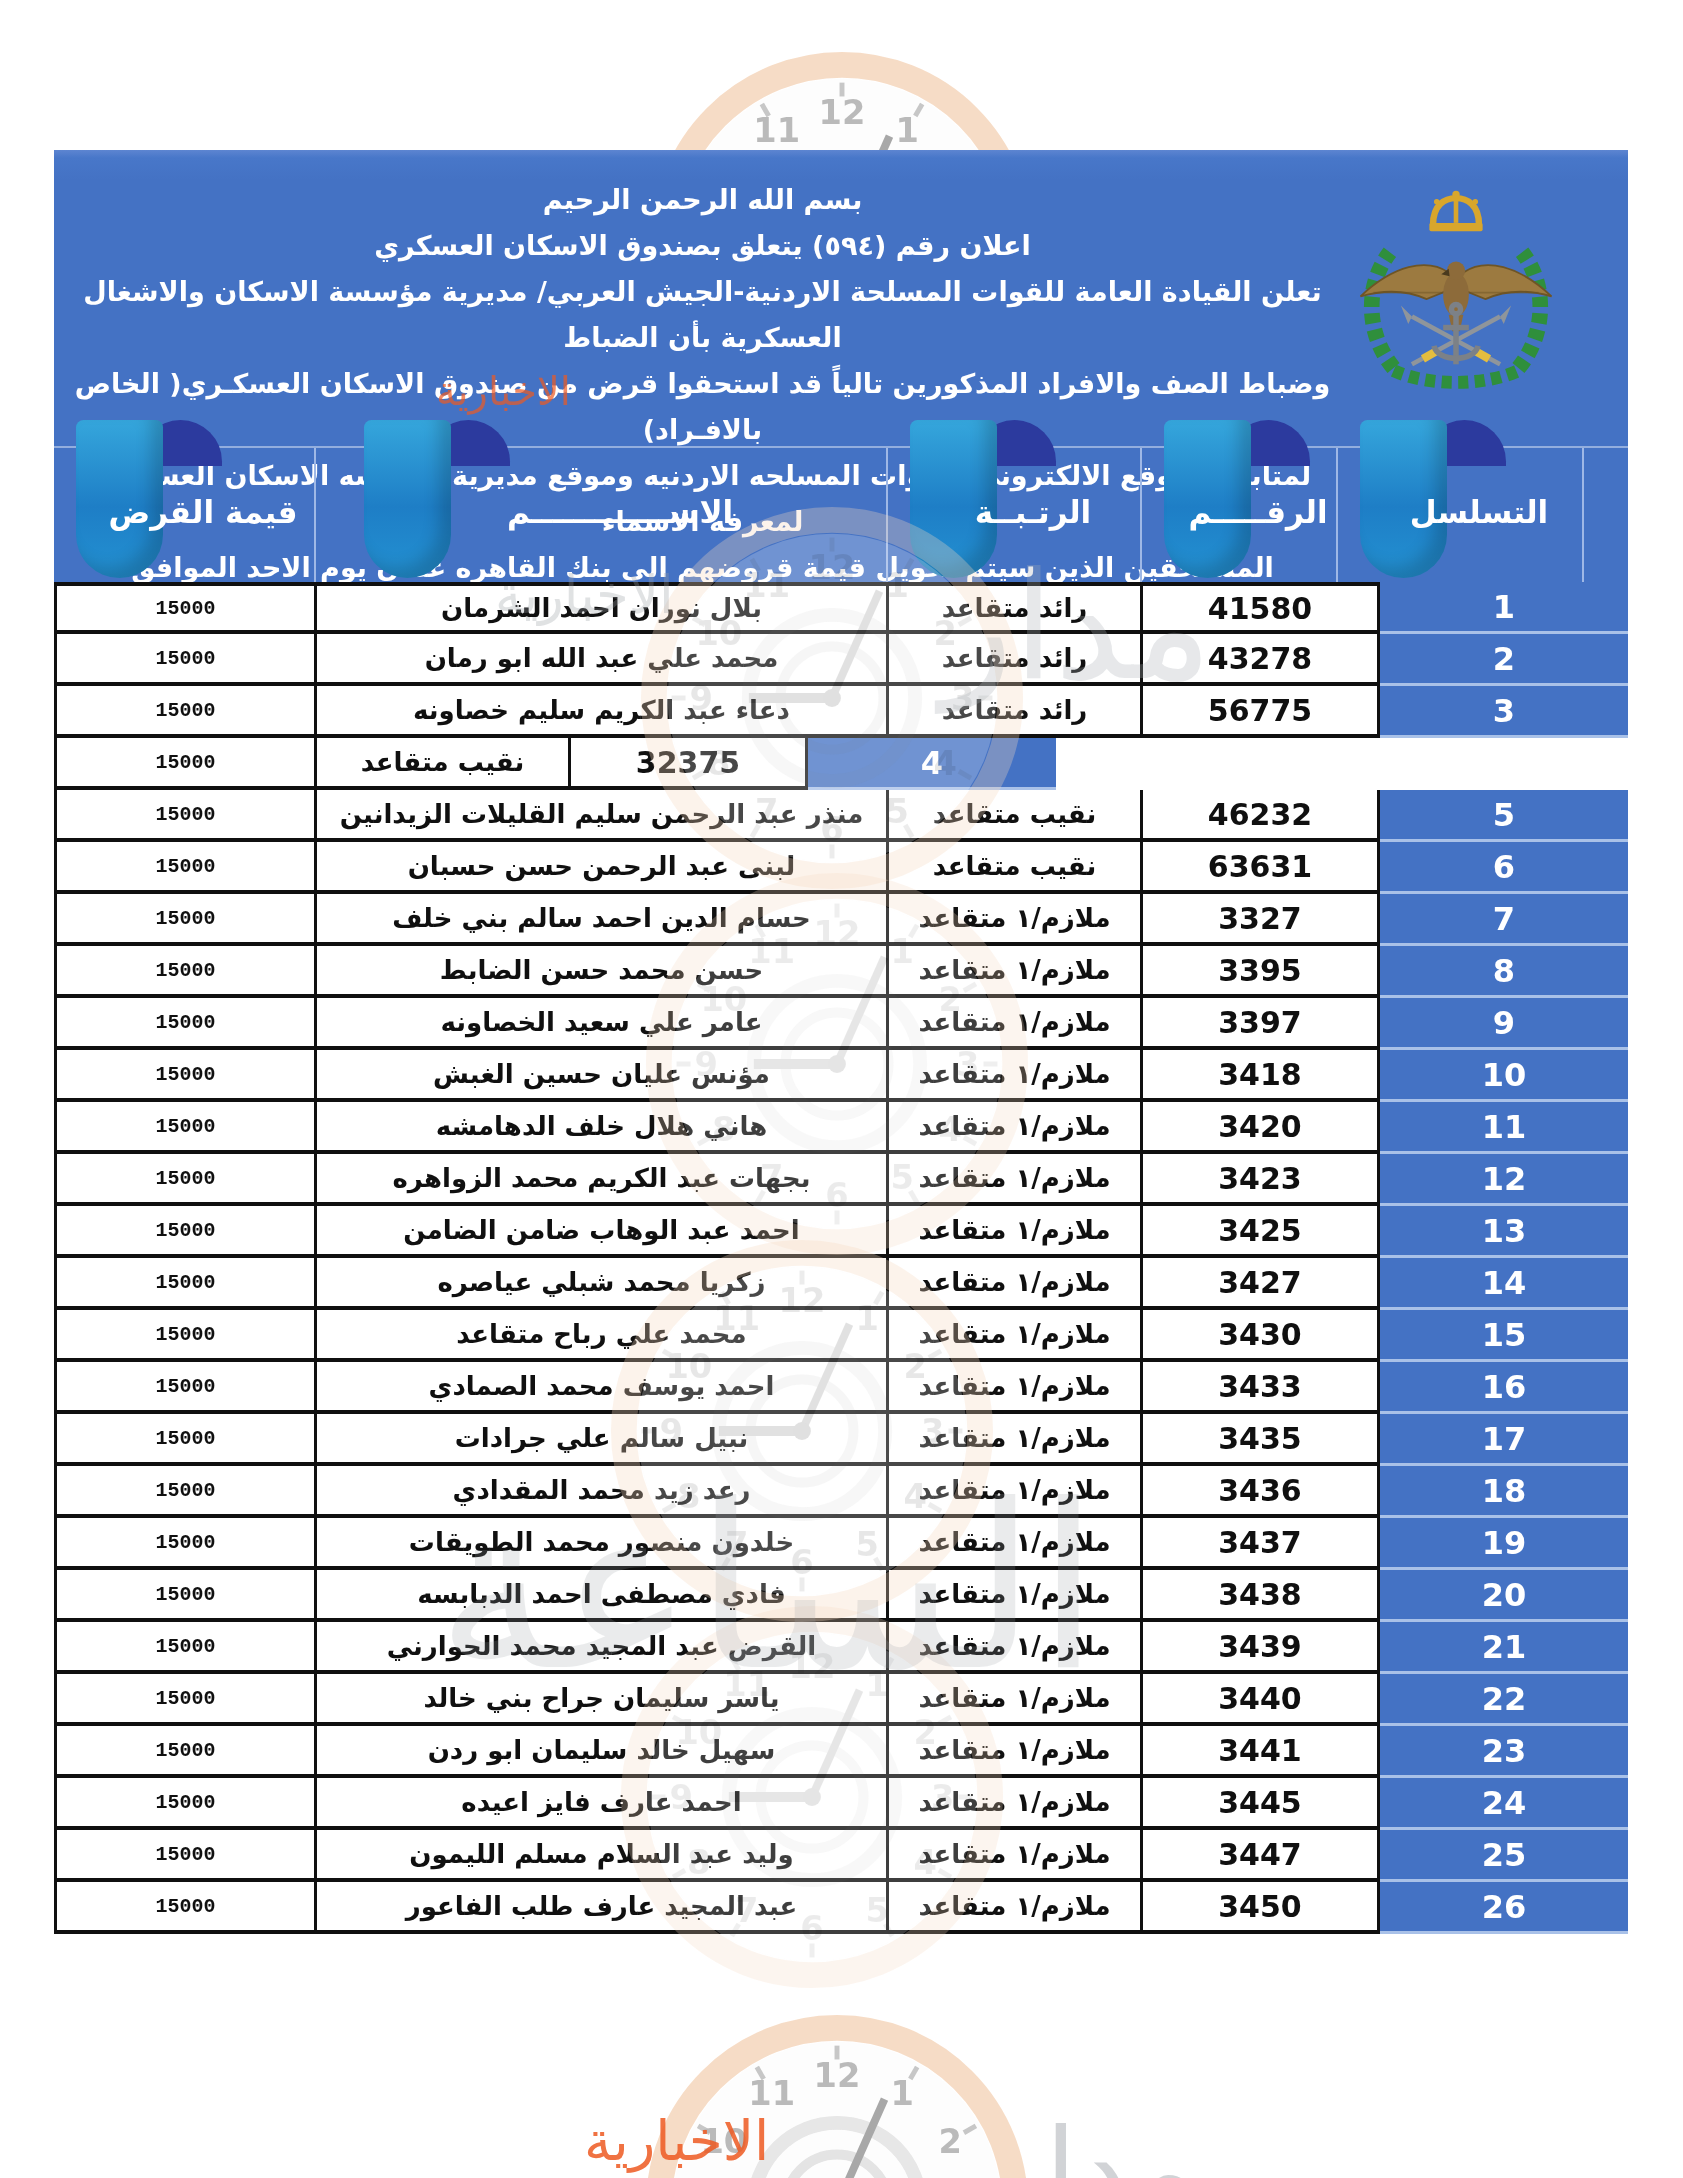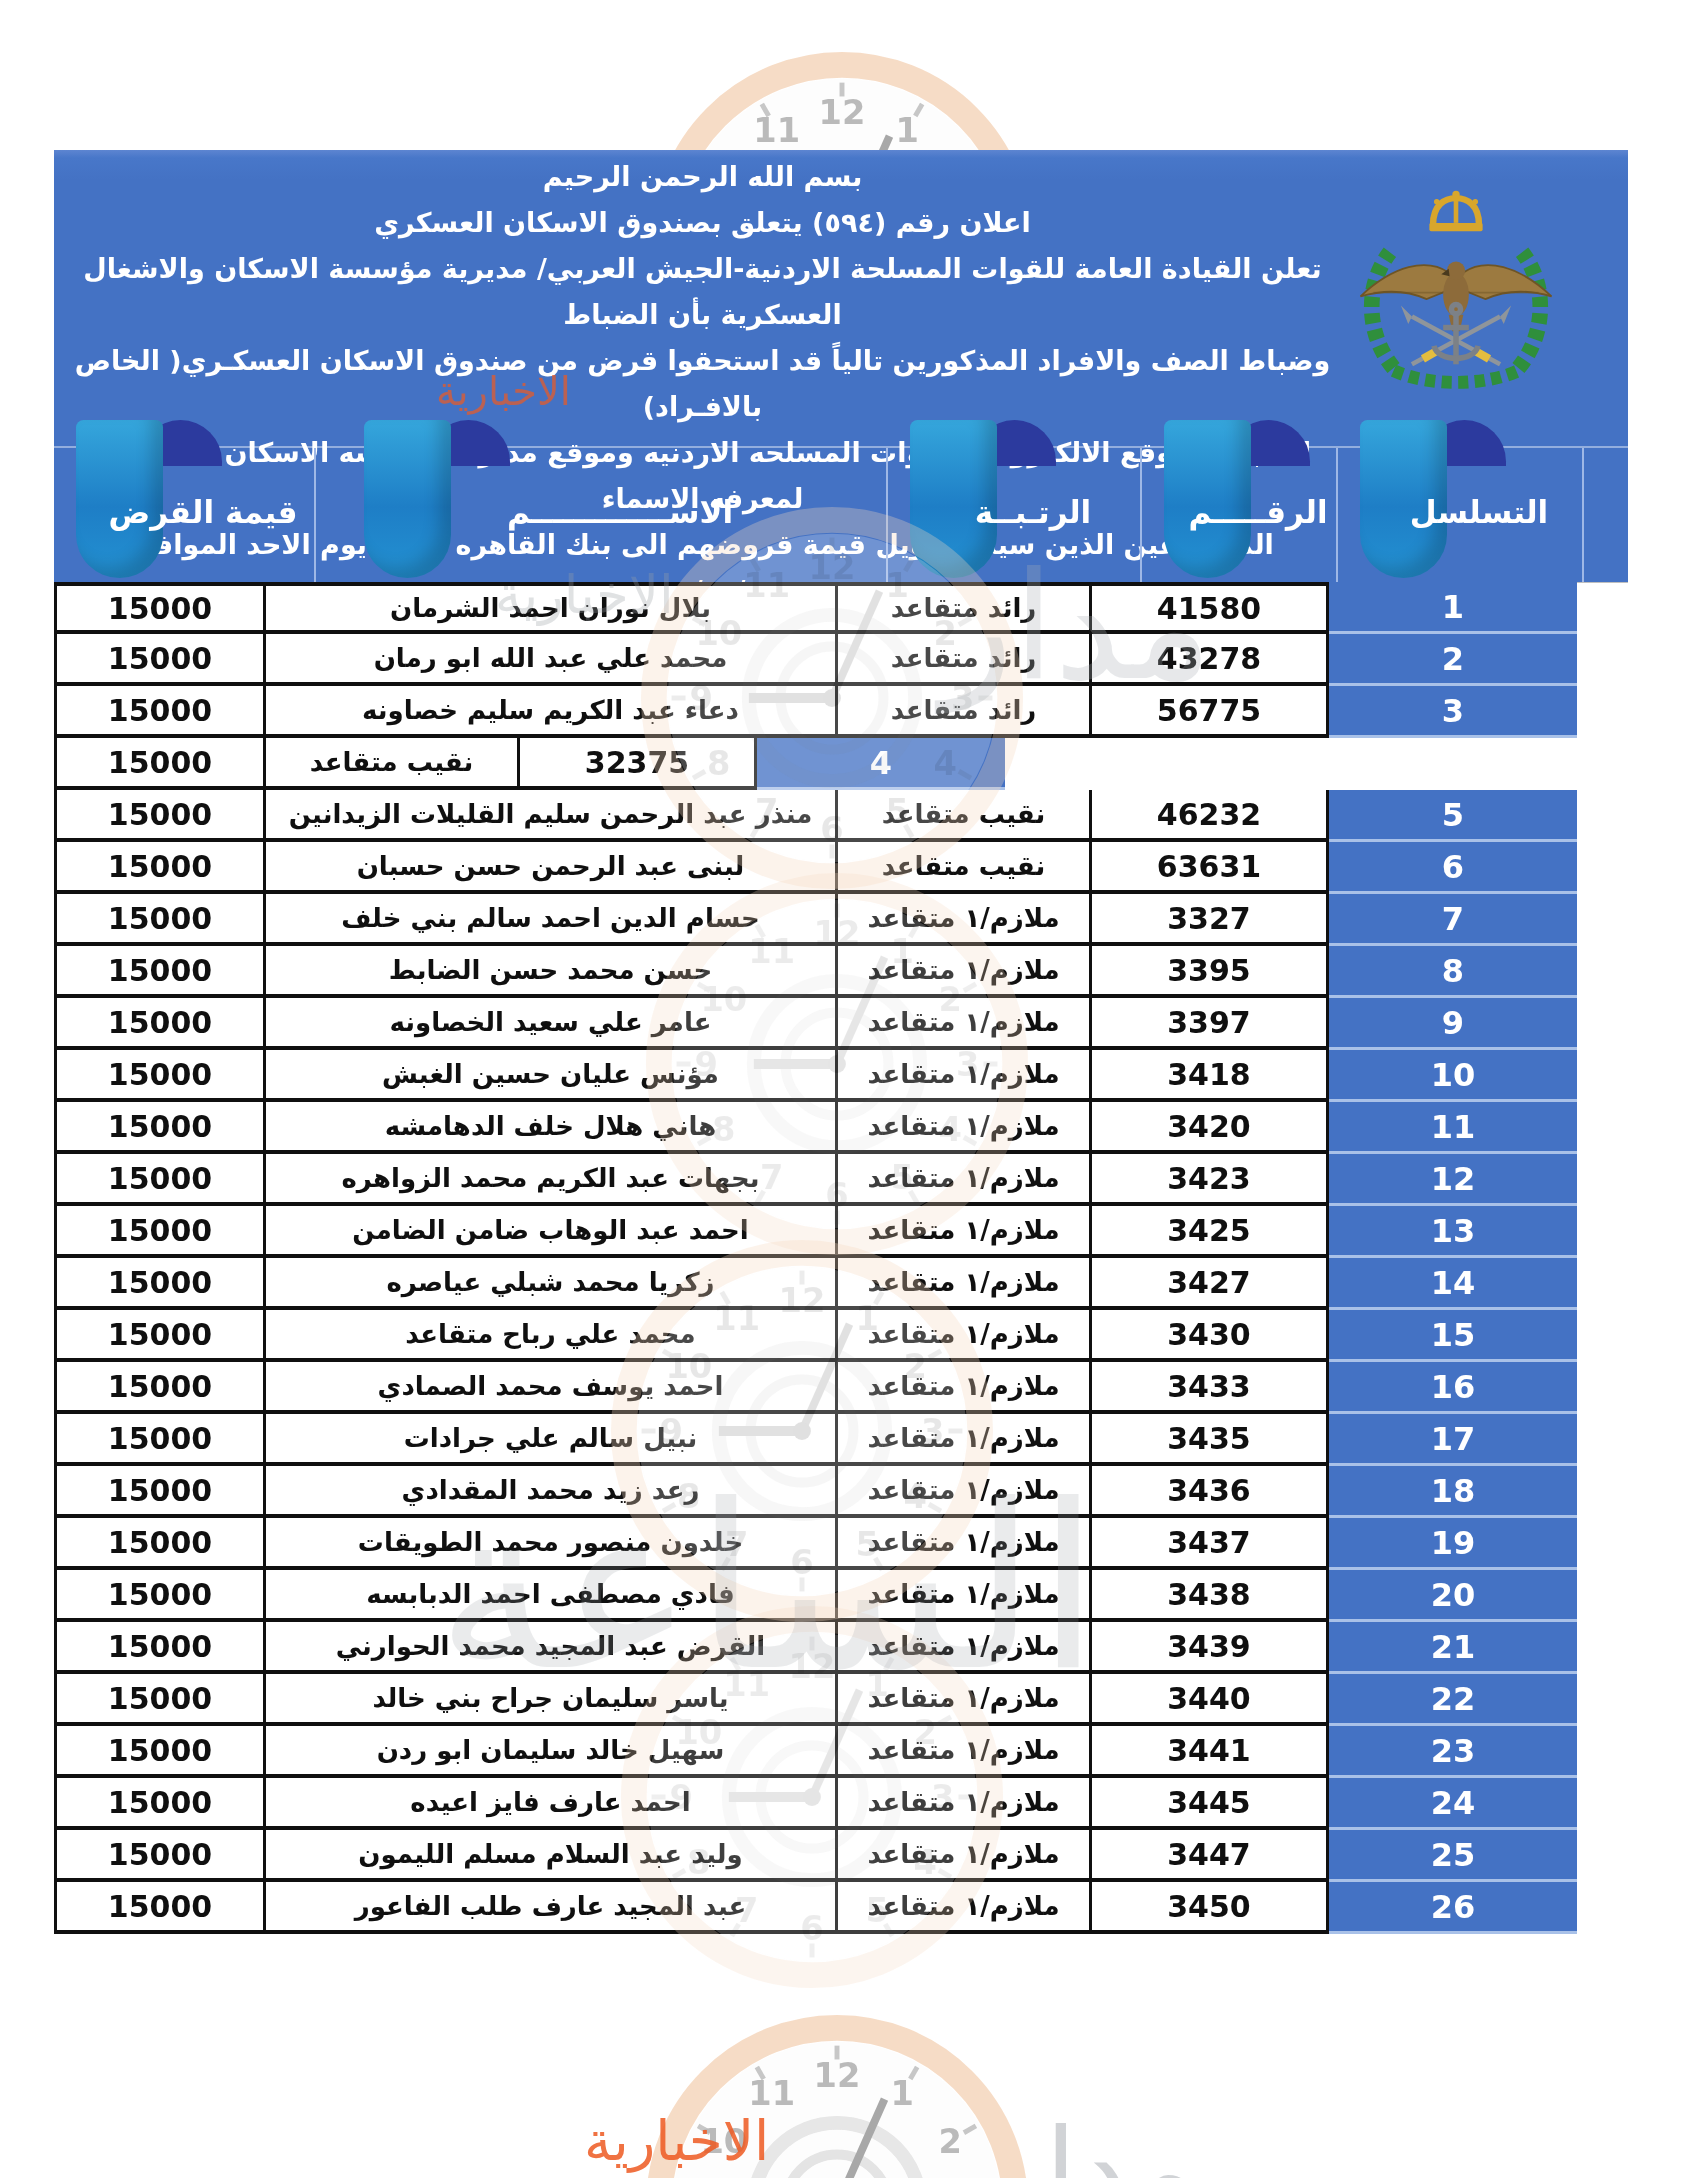--- a/index.html
+++ b/index.html
@@ -10,21 +10,21 @@
   .wm{position:absolute;pointer-events:none;}
   .wm-clock{width:396px;height:396px;}
   .wm-text{font-weight:normal;white-space:nowrap;}
 
   
   .banner{position:absolute;left:54px;top:150px;width:1574px;height:432px;z-index:3;
           background:linear-gradient(180deg,#5d85d1 0px,#4877c9 8px,#4472c4 30px,#4472c4 100%);
           box-shadow:0 1px 0 rgba(0,0,0,.25);}
   .announce{position:relative;height:296px;border-bottom:2px solid #93aede;
             color:#ffffff;font-weight:bold;direction:rtl;}
-  .announce-lines{width:1297px;margin-right:277px;padding-top:4px;text-align:center;}
+  .announce-lines{width:1297px;margin-right:277px;padding-top:27px;text-align:center;}
   .announce-line{font-size:27px;line-height:46px;}
   .emblem{position:absolute;right:61px;top:38px;width:222px;height:202px;}
 
   
   .head-band{position:relative;height:134px;display:flex;direction:ltr;}
   .hcell{position:relative;box-sizing:border-box;}
   .hcell + .hcell{border-left:2px solid #9fb8e6;}
   .hcell.serial{border-right:2px solid #9fb8e6;}
   .hc-loan{width:260px;}.hc-name{width:572px;}.hc-rank{width:254px;}
   .hc-number{width:196px;}.hc-serial{width:248px;}
@@ -37,21 +37,21 @@
   .ribbon .rbody{position:absolute;left:0;top:0;width:87px;height:158px;
                  background:linear-gradient(180deg,#35a6dc 0%,#1e7ec6 55%,#2391d2 100%);
                  border-radius:8px 8px 46px 46px;
                  box-shadow:inset -12px -10px 16px rgba(0,0,0,.18);}
 
   
   .tbody{position:absolute;left:54px;top:582px;width:1574px;z-index:3;}
   .row{display:flex;direction:ltr;height:52px;}
   .c{box-sizing:border-box;display:flex;align-items:center;justify-content:center;
      border-bottom:4px solid #101010;background:#ffffff;color:#101010;font-weight:bold;}
-  .c.loan{width:209px;border-left:3px solid #101010;font-size:30px;}
+  .c.loan{width:260px;border-left:3px solid #101010;font-size:20px;font-family:Liberation Mono, monospace;}
   .c.name{width:572px;border-left:3px solid #101010;font-size:26px;direction:rtl;}
   .c.rank{width:254px;border-left:3px solid #101010;font-size:26px;direction:rtl;}
   .c.number{width:240px;border-left:3px solid #101010;border-right:3px solid #101010;font-size:30px;}
   .c.serial{width:248px;background:#4472c4;color:#ffffff;font-size:32px;
             border-bottom:3px solid #a9c1e8;}
   .row:first-child .c{border-top:4px solid #101010;}
   .row:first-child .c.serial{border-top:none;}
 </style>
 </head>
 <body>

